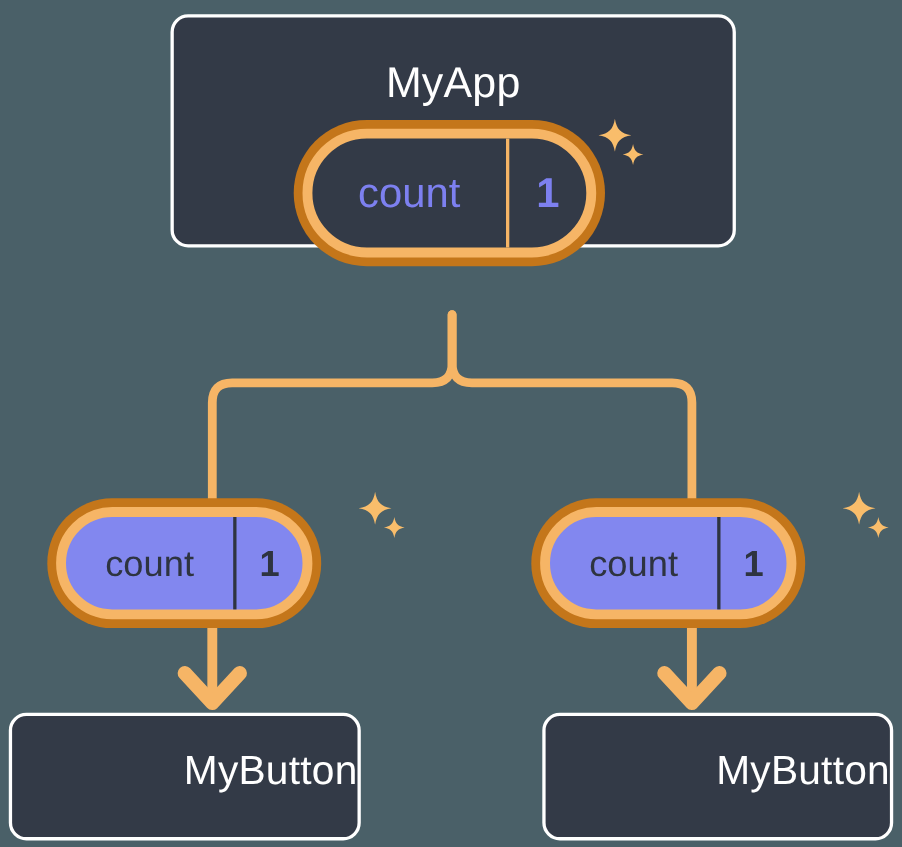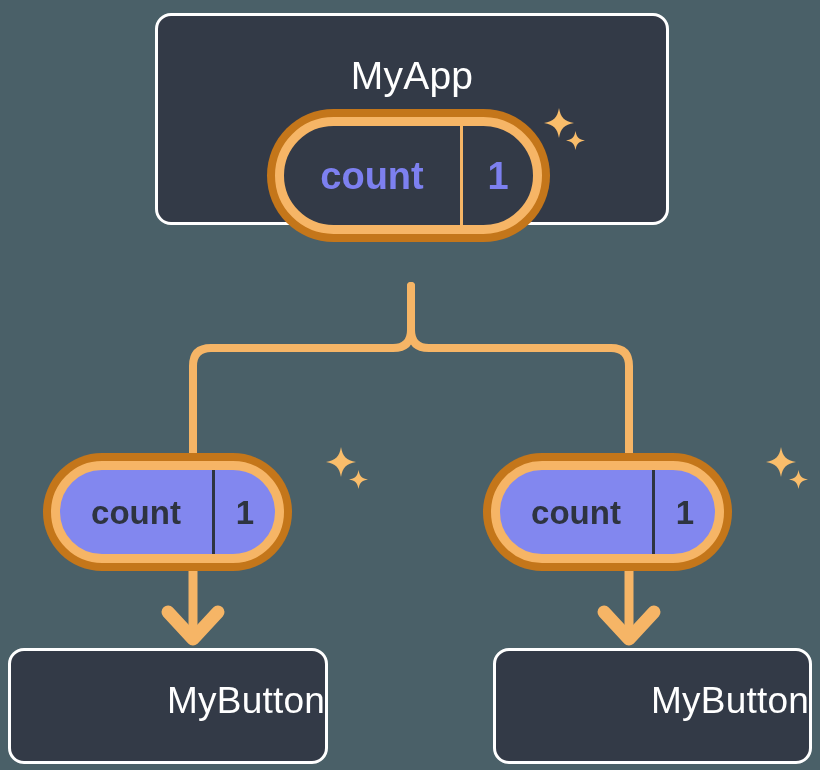--- a/index.html
+++ b/index.html
@@ -89,21 +89,21 @@
     border-radius: 999px;
     z-index: 3;
     
     border: 9px solid #f6b566;
     box-shadow: 0 0 0 8px #c4761a;
   }
   .pill-key, .pill-val {
     display: flex;
     align-items: center;
     justify-content: center;
-    font-weight: 700;
+    font-weight: 400;
     line-height: 1;
   }
 
   
   #pill-myapp {
     left: 275px;
     top: 117px;
     width: 267px;
     height: 117px;
     background: #333a47;

